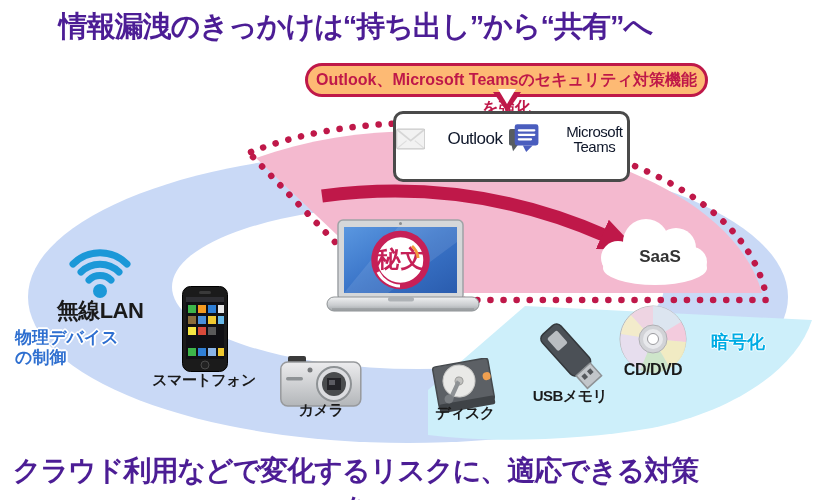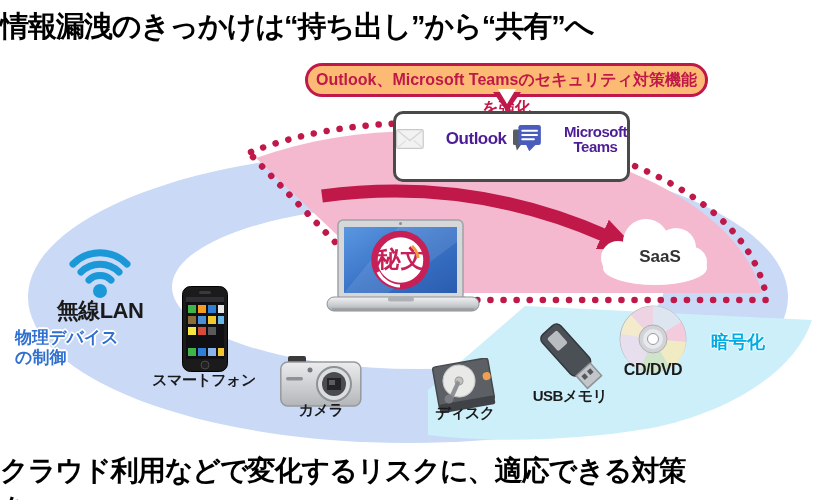--- a/index.html
+++ b/index.html
@@ -1,32 +1,32 @@
 <!DOCTYPE html>
 <html><head>
 <meta charset="utf-8">
 <style>
   html,body{margin:0;padding:0;}
   body{width:818px;height:500px;background:#ffffff;font-family:"Liberation Sans","DejaVu Sans",sans-serif;overflow:hidden;}
   .stage{position:relative;width:818px;height:500px;}
   .abs{position:absolute;}
-  .ttl{width:711px;font-weight:bold;color:#000000;}
+  .ttl{width:711px;text-align:center;font-weight:bold;color:#4c1d95;}
   #title-top{top:7px;left:0;font-size:29px;letter-spacing:-1px;}
   #title-bottom{top:452px;left:0;font-size:28px;letter-spacing:-1px;}
   #bg{left:0;top:0;}
   .callout{left:305px;top:63px;width:397px;height:28px;background:#fdba74;border:3px solid #bf1849;
            border-radius:17px;color:#bf1849;font-weight:bold;font-size:16px;text-align:center;line-height:28px;}
   .tail-outer{left:493px;top:92px;width:0;height:0;border-left:14px solid transparent;
               border-right:14px solid transparent;border-top:20px solid #bf1849;}
   .tail-inner{left:498px;top:89px;width:0;height:0;border-left:9px solid transparent;
               border-right:9px solid transparent;border-top:15px solid #ffffff;}
   .infobox{left:393px;top:111px;width:231px;height:61px;background:#fff;border:3px solid #4a4a4a;border-radius:10px;padding-top:4px;}
   .infobox .ib-title{text-align:center;font-weight:bold;font-size:16px;color:#1a1a1a;letter-spacing:-0.5px;}
   .ib-row{display:flex;align-items:center;justify-content:center;gap:6px;margin-top:3px;}
-  .app-label{font-weight:bold;color:#4c1d95;font-size:17px;letter-spacing:-0.5px;margin-left:16px;}
+  .app-label{font-weight:normal;color:#0f172a;font-size:17px;letter-spacing:-0.5px;margin-left:16px;}
   .teams-label{font-size:15px;line-height:1.0;width:80px;text-align:center;}
   .devlabel{font-weight:bold;color:#1a1a1a;text-align:center;letter-spacing:-0.5px;}
   #lbl-wifi{left:52px;top:296px;width:96px;font-size:22px;}
   #lbl-phone{left:148px;top:371px;width:112px;font-size:15px;}
   #lbl-camera{left:286px;top:401px;width:70px;font-size:15px;}
   #lbl-disk{left:428px;top:404px;width:74px;font-size:15px;}
   #lbl-usb{left:524px;top:387px;width:92px;font-size:15px;}
   #lbl-cd{left:612px;top:361px;width:82px;font-size:16px;}
   #zone-physical{left:15px;top:328px;width:145px;font-size:17px;line-height:1.15;color:#2e6fd0;font-weight:bold;text-align:left;
     text-shadow:-2px 0 #fff,2px 0 #fff,0 -2px #fff,0 2px #fff,-1px -1px #fff,1px 1px #fff,-1px 1px #fff,1px -1px #fff;}

